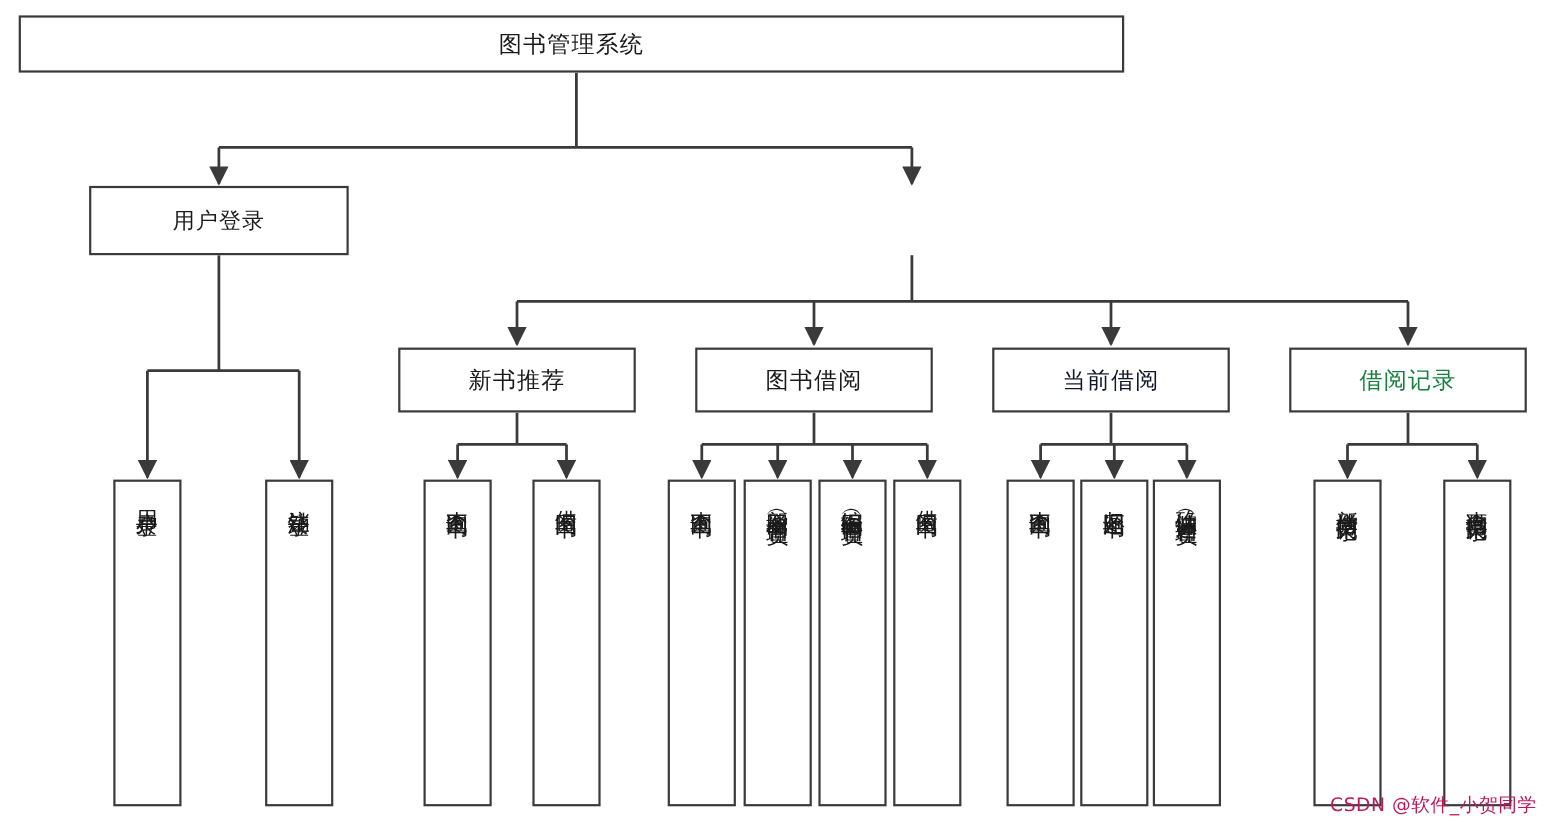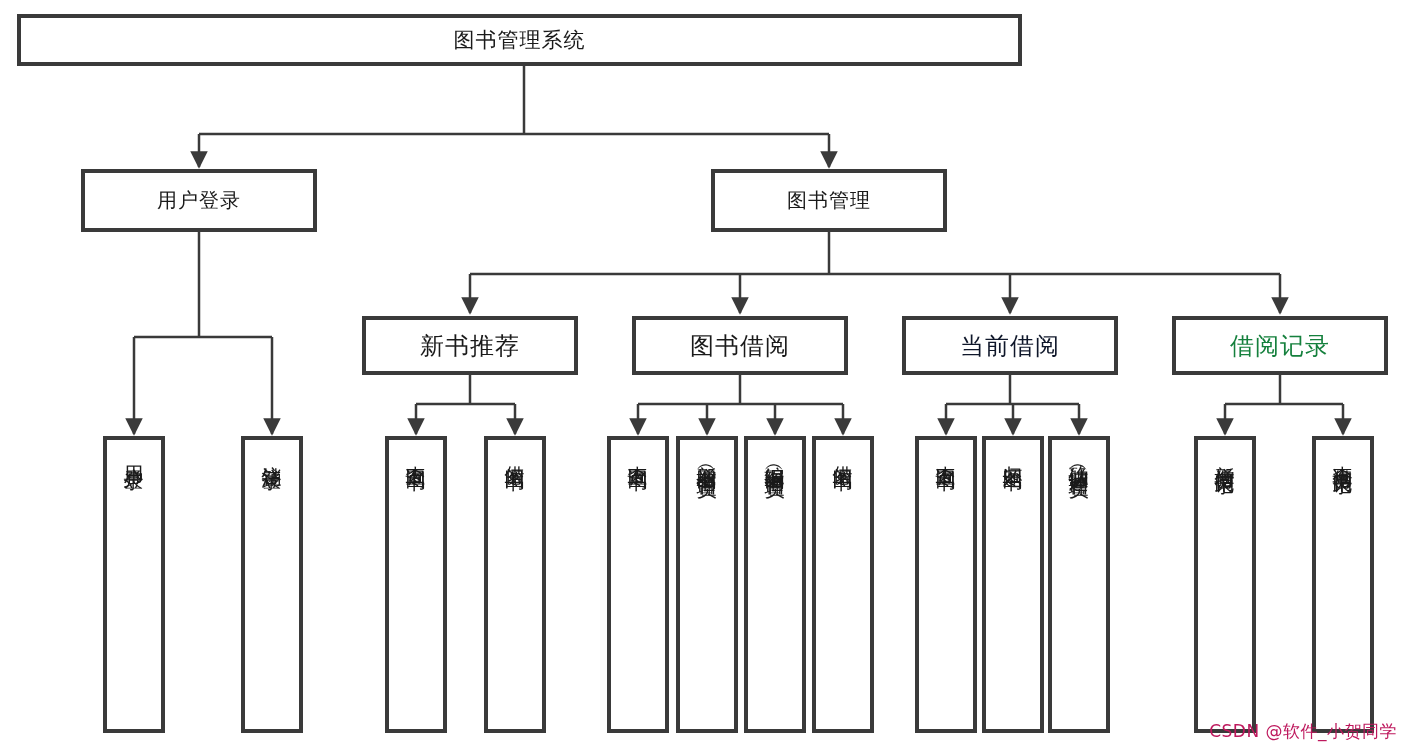--- a/index.html
+++ b/index.html
@@ -20,31 +20,31 @@
     position:absolute;
     left:0; top:0;
     width:1405px;
     height:747px;
     pointer-events:none;
   }
   .node{
     position:absolute;
     box-sizing:border-box;
     background:#ffffff;
-    border:4px solid #c2410c;
+    border:2px solid #c2410c;
     display:flex;
     align-items:center;
     justify-content:center;
     text-align:center;
     color:#1a1a1a;
     z-index:2;
   }
   .node.root{ font-size:21px; }
   .node.lvl1{ font-size:20px; }
-  .node.lvl2{ font-size:24px;font-family:Liberation Mono, monospace; }
+  .node.lvl2{ font-size:21px;font-family:Liberation Mono, monospace; }
   .node.leaf{
     font-size:20px;
     padding:10px 0 10px 0;
     align-items:flex-start;
   }
   .vlabel{
     writing-mode:vertical-rl;
     text-orientation:upright;
     -webkit-writing-mode:vertical-rl;
     letter-spacing:2px;
@@ -123,23 +123,20 @@
     </g>
   </svg>
 
   <div class="node root" id="node-root" style="left: 17px; top: 14px; width: 1005px; height: 52px; border-color: rgb(58, 58, 58); background: rgb(255, 255, 255); color: rgb(26, 26, 26);">
     <span class="hlabel">图书管理系统</span>
   </div>
 
   <div class="node lvl1" id="node-l1-0" style="left: 81px; top: 169px; width: 236px; height: 63px; border-color: rgb(58, 58, 58); background: rgb(255, 255, 255); color: rgb(26, 26, 26);">
     <span class="hlabel">用户登录</span>
   </div>
-  <div class="node lvl1" id="node-l1-1" style="left: 711px; top: 169px; width: 236px; height: 63px; border-color: rgb(58, 58, 58); background: rgb(255, 255, 255); color: rgb(26, 26, 26);">
-    <span class="hlabel">图书管理</span>
-  </div>
 
   <div class="node lvl2" id="node-l2-0" style="left: 362px; top: 316px; width: 216px; height: 59px; border-color: rgb(58, 58, 58); background: rgb(255, 255, 255); color: rgb(26, 26, 26);">
     <span class="hlabel">新书推荐</span>
   </div>
   <div class="node lvl2" id="node-l2-1" style="left: 632px; top: 316px; width: 216px; height: 59px; border-color: rgb(58, 58, 58); background: rgb(255, 255, 255); color: rgb(26, 26, 26); text-align: center;">
     <span class="hlabel">图书借阅</span>
   </div>
   <div class="node lvl2" id="node-l2-2" style="left: 902px; top: 316px; width: 216px; height: 59px; border-color: rgb(58, 58, 58); background: rgb(255, 255, 255); color: #0f172a;">
     <span class="hlabel">当前借阅</span>
   </div>

